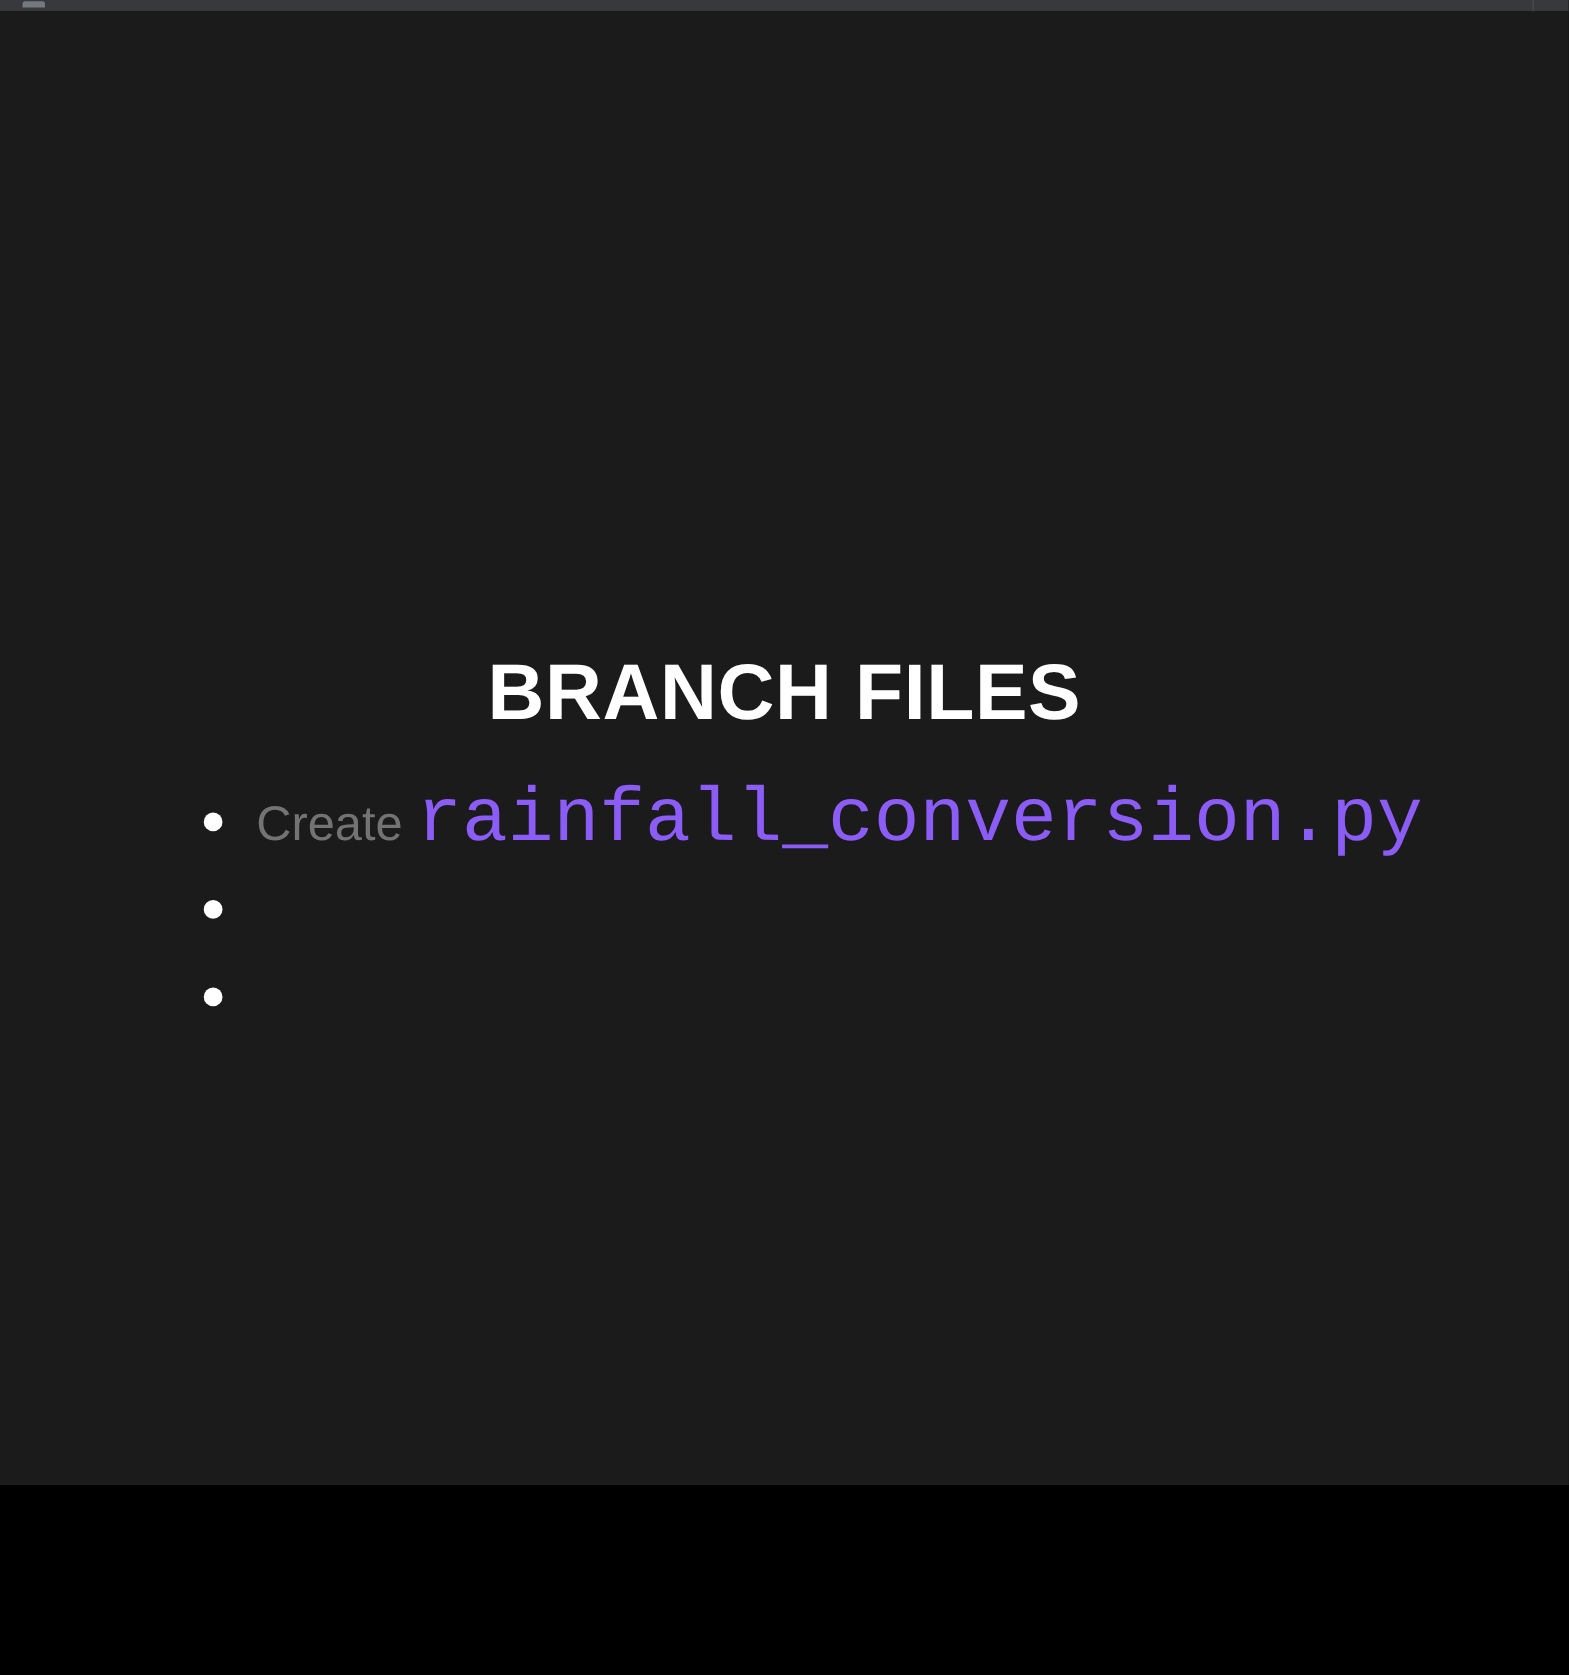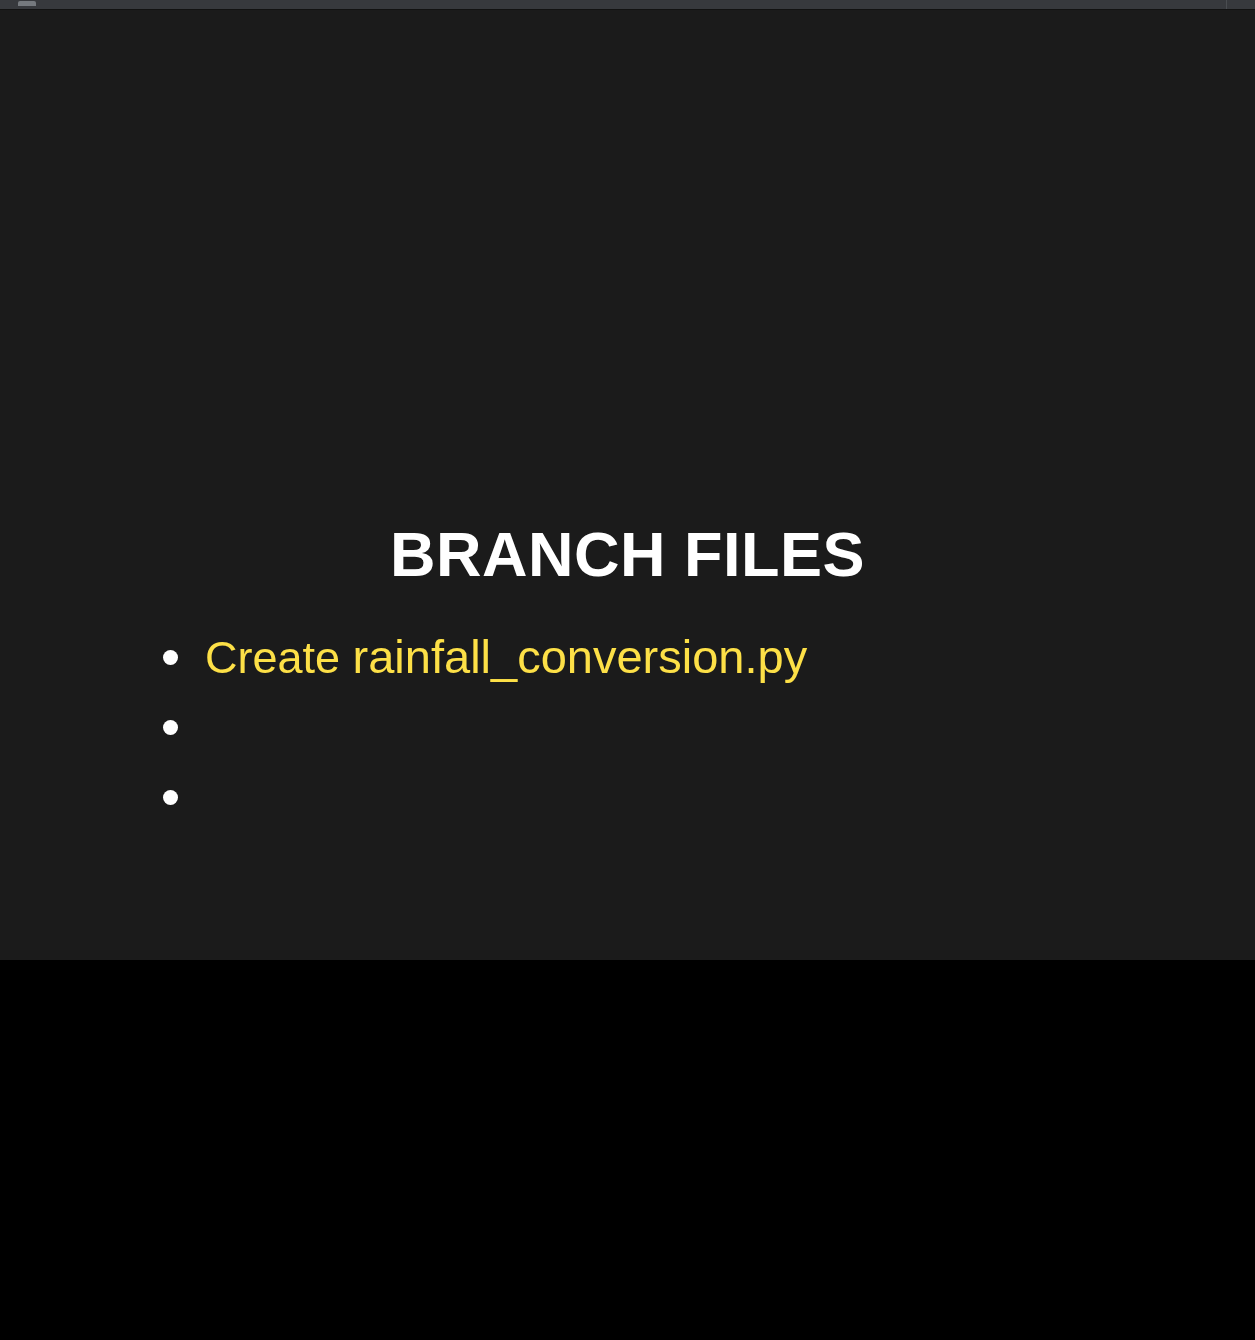--- a/index.html
+++ b/index.html
@@ -11,21 +11,21 @@
     width: 1255px;
     height: 1340px;
     overflow: hidden;
     font-family: "Liberation Sans", sans-serif;
   }
 
   
   #app-window {
     position: relative;
     width: 1255px;
-    height: 960px;
+    height: 1188px;
     background: #1b1b1b;
     overflow: hidden;
   }
 
   #browser-chrome-strip {
     position: absolute;
     top: 0;
     left: 0;
     width: 1255px;
     height: 9px;
@@ -98,28 +98,28 @@
     left: 13px;
     top: 50%;
     width: 15px;
     height: 15px;
     margin-top: -7px;
     border-radius: 50%;
     background: #ffffff;
   }
   .seg-sans {
     font-family: "Liberation Sans", sans-serif;
-    font-size: 45px;
-    color: #fde047;
+    font-size: 39px;
+    color: #737373;
     vertical-align: baseline;
   }
   .seg-mono {
-    font-family: Liberation Sans, sans-serif;
-    font-size: 47px;
-    color: #fde047;
+    font-family: Liberation Mono, monospace;
+    font-size: 61px;
+    color: #8b5cf6;
     vertical-align: baseline;
     letter-spacing: 0px;
   }
 
   
   #nav-control {
     position: absolute;
     right: 18px;
     bottom: 18px;
     width: 102px;

